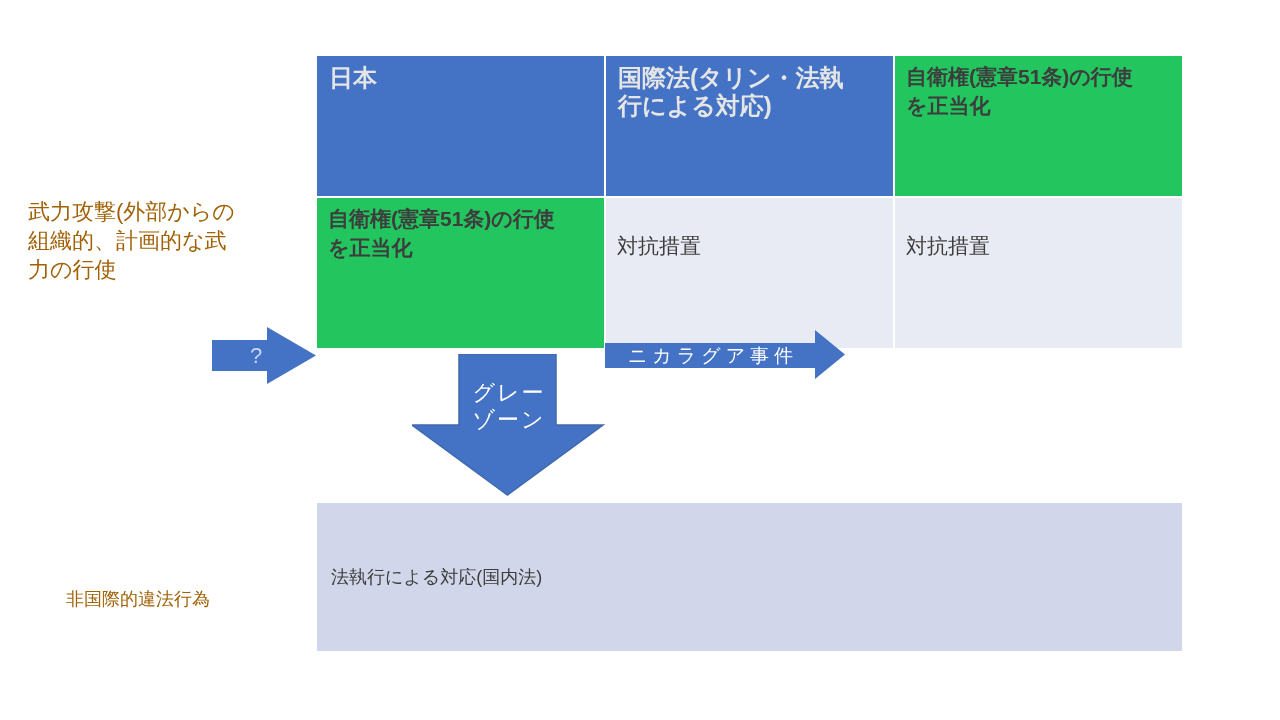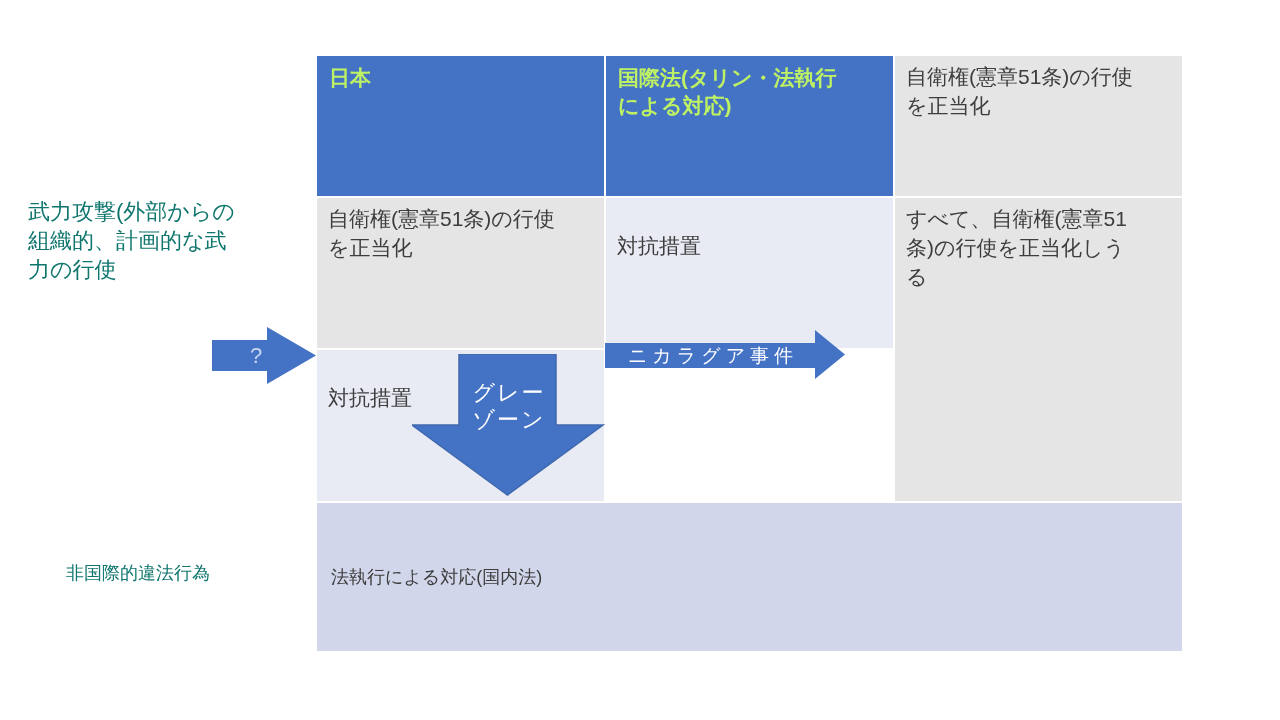--- a/index.html
+++ b/index.html
@@ -12,60 +12,59 @@
   .cmp-table {
     position: absolute; left: 317px; top: 56px;
     display: grid;
     grid-template-columns: 287px 287px 287px;
     grid-template-rows: 140px 150px 151px 148px;
     gap: 2px;
     background: #ffffff;
   }
   .cell { overflow: hidden; }
   .hdr {
-    background: #4472C4; color: #bef264;
-    font-weight: bold; font-size: 21px; line-height: 28px;
+    background: #4472C4; color: #e5e5e5;
+    font-weight: bold; font-size: 24px; line-height: 28px;
     padding: 8px 38px 8px 12px;
   }
-  .band   { background: #e5e5e5; }
+  .band   { background: #22c55e; font-weight: bold; }
   .band3  { background: #D1D6EA; }
   .lightr { background: #E9EBF4; }
   .body-txt { font-size: 21px; line-height: 29px; padding: 6px 38px 6px 11px; color: #3d3d3d; }
   .cm { padding-top: 33px; }
   .us-merged { grid-column: 3; grid-row: 2 / span 2; }
   .bottom-row { grid-column: 1 / span 3; grid-row: 4; display: flex; align-items: center; }
   .bottom-row .inner { font-size: 18px; padding-left: 14px; }
 
   
   .row-label {
-    position: absolute; font-size: 22px; line-height: 29px; color: #0f766e;
+    position: absolute; font-size: 22px; line-height: 29px; color: #a16207;
   }
   .lbl-attack   { left: 28px; top: 197px; width: 215px; }
   .lbl-wrongful { left: 28px; top: 406px; width: 215px; }
-  .lbl-nonint   { left: 66px; top: 561px; width: 230px; font-size: 18px; line-height: 24px; }
+  .lbl-nonint   { left: 66px; top: 587px; width: 230px; font-size: 18px; line-height: 24px; }
 
   
   .anno { position: absolute; }
   .q-arrow   { left: 212px; top: 327px; }
   .nic-arrow { left: 605px; top: 330px; }
   .gz-arrow  { left: 412px; top: 354px; }
   svg text { font-family: "Liberation Sans", sans-serif; }
 </style>
 </head>
 <body>
 
 <div class="slide">
 
   <div class="cmp-table">
     <div class="cell hdr">日本</div>
     <div class="cell hdr">国際法(タリン・法執行による対応)</div>
 
     <div class="cell band body-txt">自衛権(憲章51条)の行使を正当化</div>
     <div class="cell band body-txt">自衛権(憲章51条)の行使を正当化</div>
-    <div class="cell band body-txt us-merged">すべて、自衛権(憲章51条)の行使を正当化しうる</div>
 
     <div class="cell lightr body-txt cm">対抗措置</div>
     <div class="cell lightr body-txt cm">対抗措置</div>
 
     <div class="cell band3 bottom-row">
       <span class="inner">法執行による対応(国内法)</span>
     </div>
   </div>
 
   <div class="row-label lbl-attack">武力攻撃(外部からの組織的、計画的な武力の行使</div>

